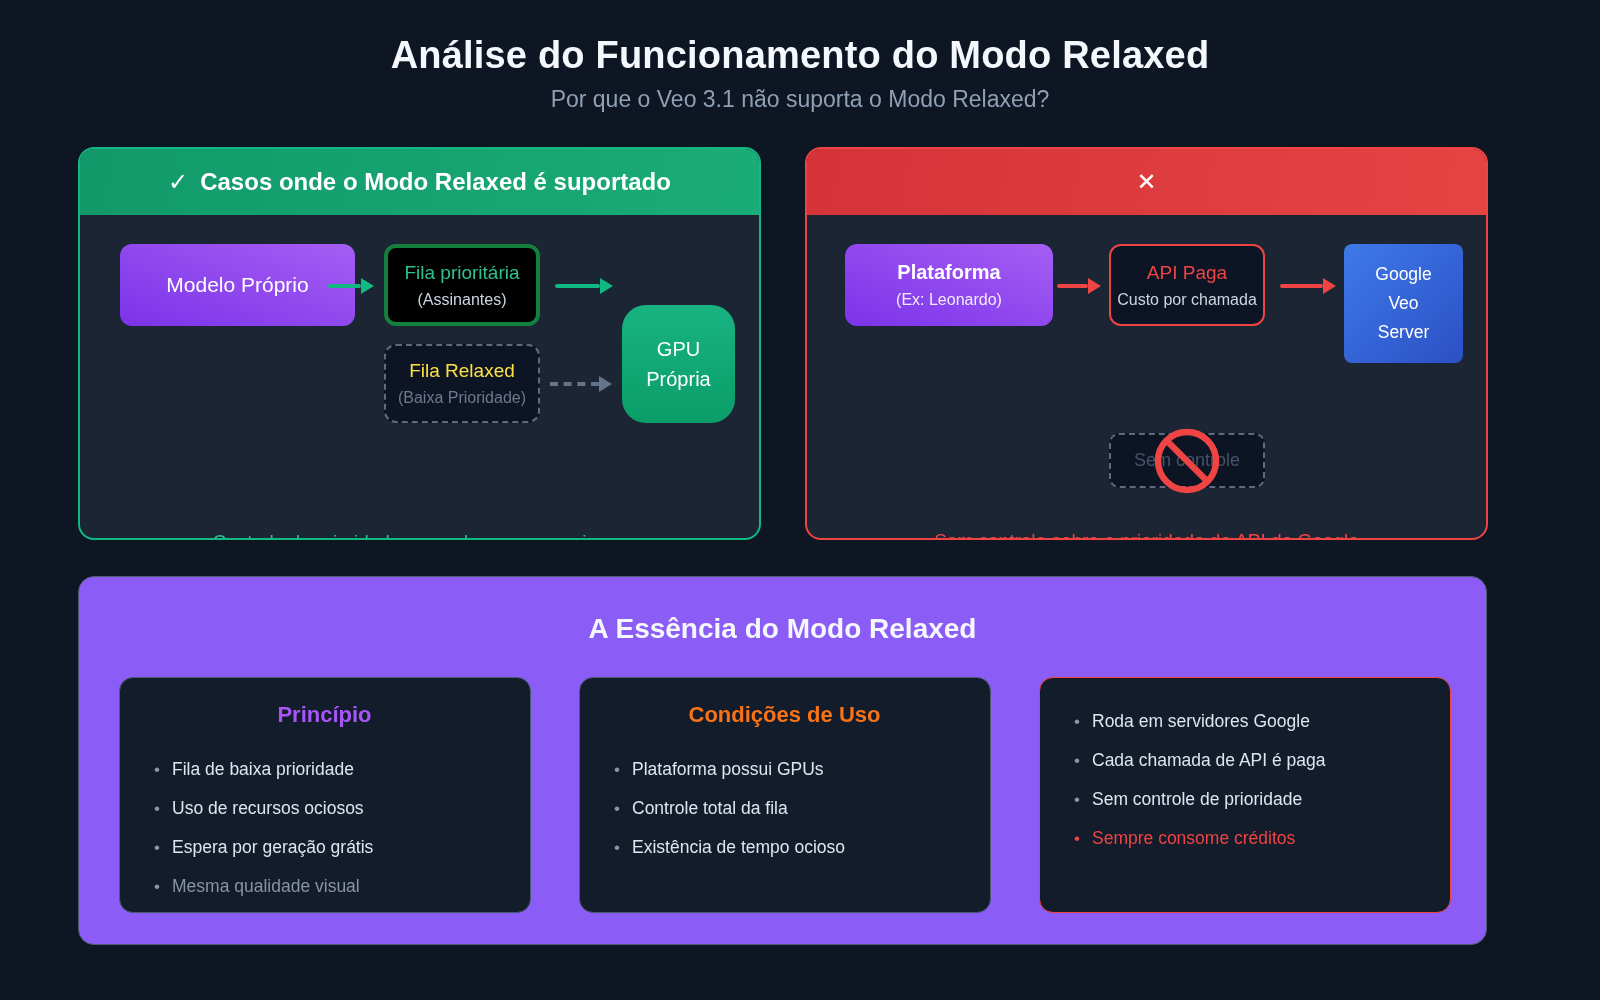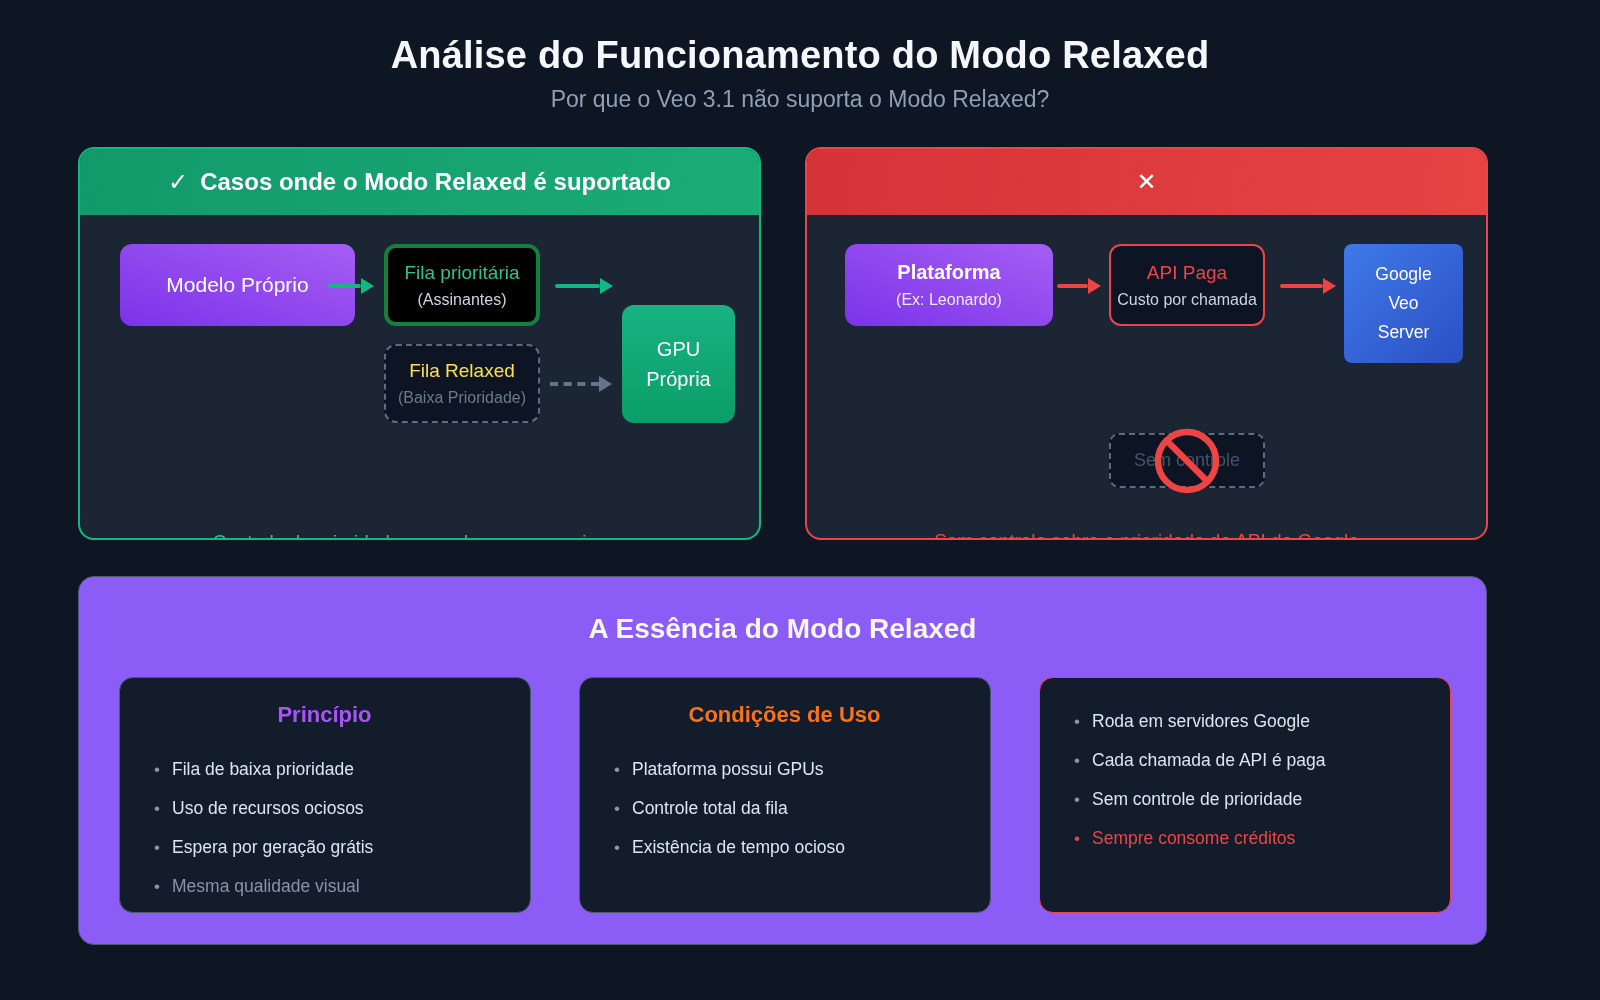--- a/index.html
+++ b/index.html
@@ -42,21 +42,21 @@
     position: absolute; border-radius: 12px;
     display: flex; flex-direction: column; align-items: center; justify-content: center;
     text-align: center;
   }
   .box-purple { background: linear-gradient(to bottom left, #a55ef3, #7c33ea); color: #ffffff; }
   .box-outline-green { background: #000000; border: 4px solid #15803d; }
   .box-outline-red   { background: #0d1524; border: 2px solid #ef4444; }
   .box-dashed { background: #0d1524; border: 2px dashed #5d6b80; }
   .box-green-solid {
     background: linear-gradient(to bottom, #18b381, #0a9d68);
-    color: #ffffff; border-radius: 12px;
+    color: #ffffff; border-radius: 24px;
   }
   .box-blue { background: linear-gradient(135deg, #3f79e8, #2b50c4); color: #ffffff; }
 
   .box-title-lg { font-size: 21px; font-weight: 500; color: #ffffff; }
   .box-title-bold { font-size: 20px; font-weight: 700; color: #ffffff; }
   .box-sub-white { font-size: 16px; color: #f1ecfd; margin-top: 7px; }
   .t-green { font-size: 19px; color: #2fc08e; }
   .t-red-s { font-size: 19px; color: #ef4444; }
   .t-light { font-size: 19px; color: #fde047; }
   .t-sub   { font-size: 16px; color: #cbd5e1; margin-top: 7px; }

